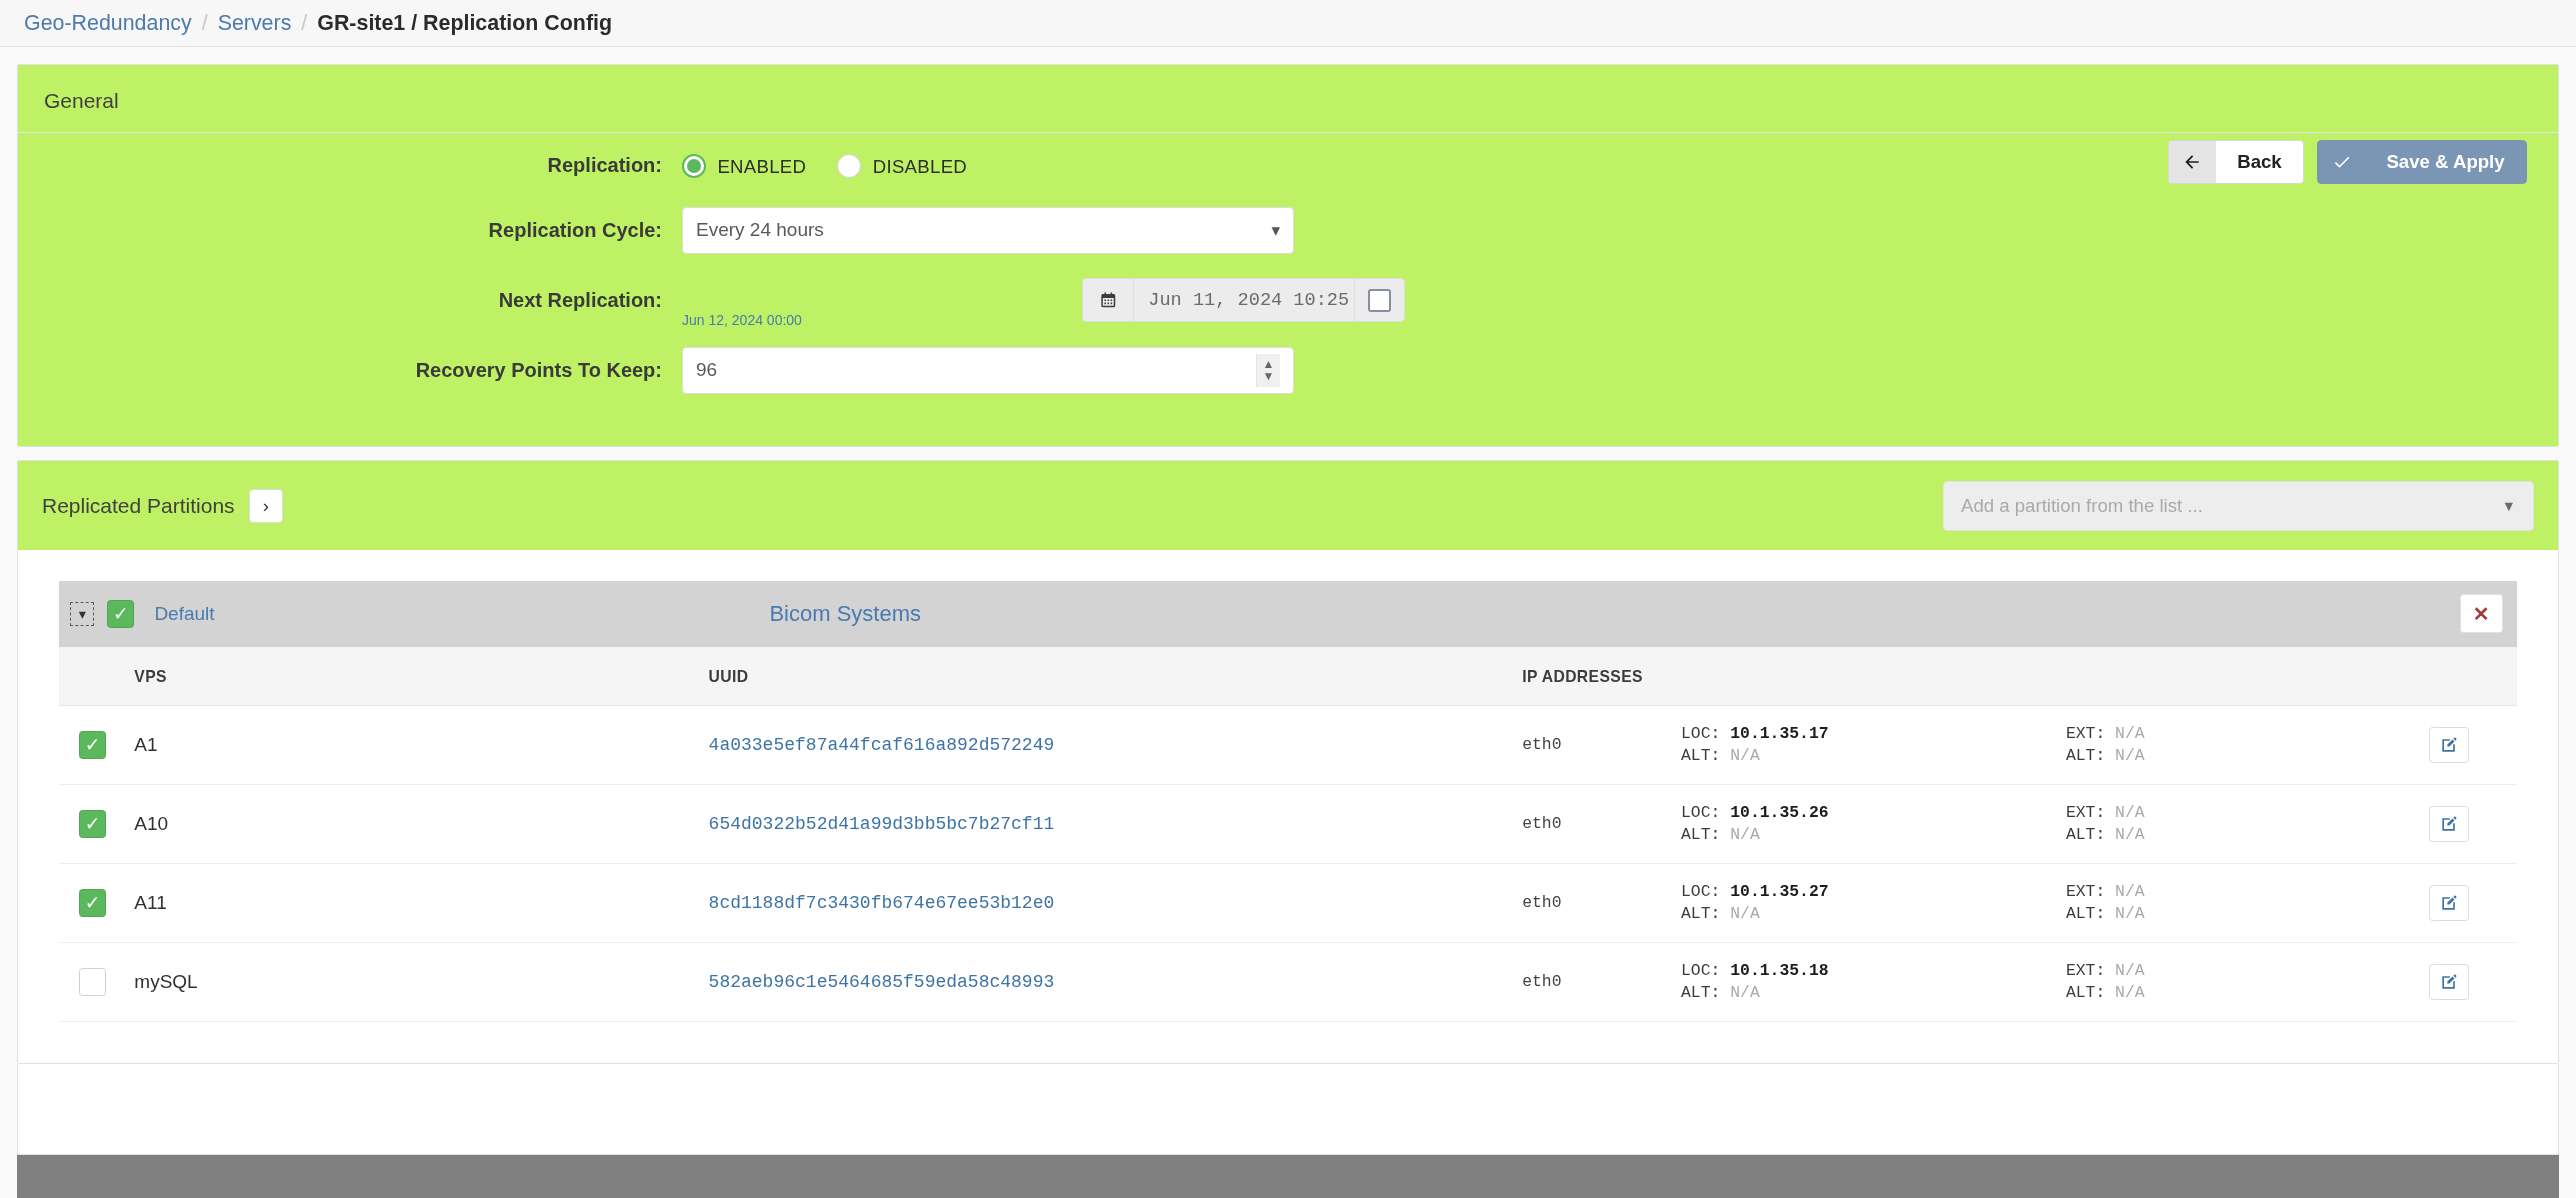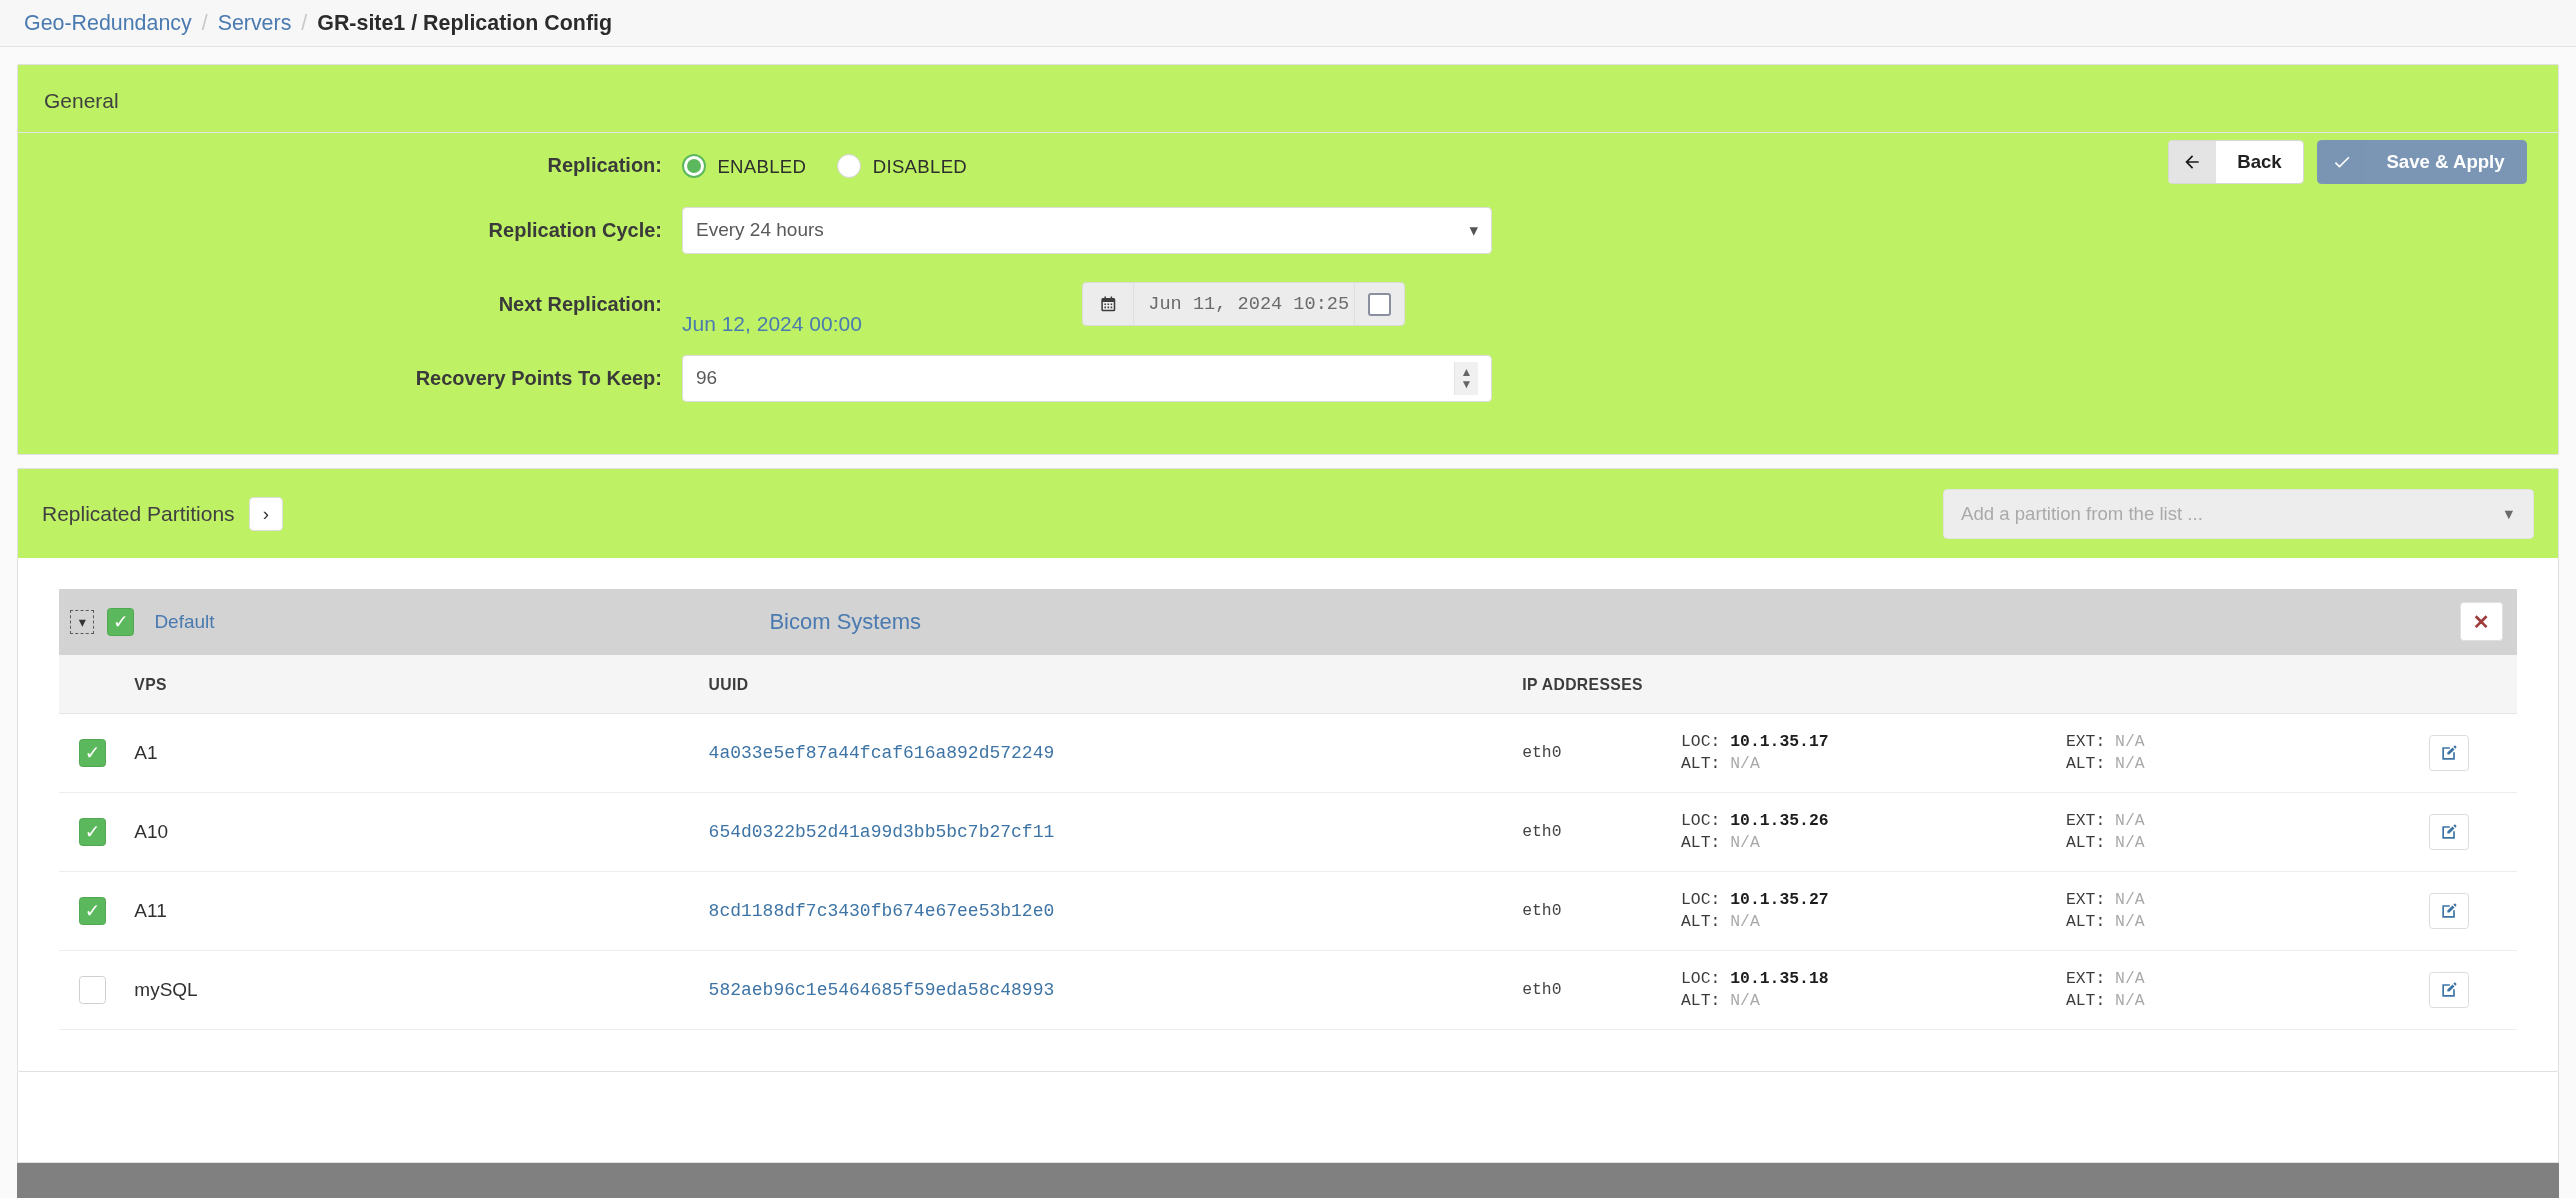--- a/index.html
+++ b/index.html
@@ -70,21 +70,21 @@
   }
   .radio-dot.on { border: 2.1px solid #5cb85c; }
   .radio-dot.on::after {
     content: ""; width: 14.3px; height: 14.3px; border-radius: 50%;
     background: #5cb85c;
   }
   .radio-label { font-size: 18.6px; color: #2d2d2d; letter-spacing: 0.3px; }
 
   
   .ctrl {
-    width: 810px; height: 47px;
+    width: 612px; height: 47px;
     background: #fff;
     border: 1.4px solid #dcdcdc;
     border-radius: 4.3px;
     display: flex; align-items: center;
     padding: 0 13px;
     font-size: 19px;
     color: #595959;
     cursor: pointer;
     position: relative;
   }
@@ -98,21 +98,21 @@
     background: #f0f0f0;
     border-left: 0.7px solid #e4e4e4;
     display: flex; flex-direction: column;
     align-items: center; justify-content: center;
     font-size: 12px; line-height: 12px; color: #666;
     cursor: pointer;
   }
 
   
   .next-rep-link {
-    font-size: 21px; color: #4a7ab0; cursor: pointer;
+    font-size: 14px; color: #4a7ab0; cursor: pointer;
     width: 400px;
     margin-top: 40px;
   }
   .datepicker {
     display: flex; align-items: center;
     border: 1.4px solid #dcdcdc; border-radius: 4.3px;
     height: 44px; overflow: hidden;
     background: #ececec;
   }
   .dp-icon {

